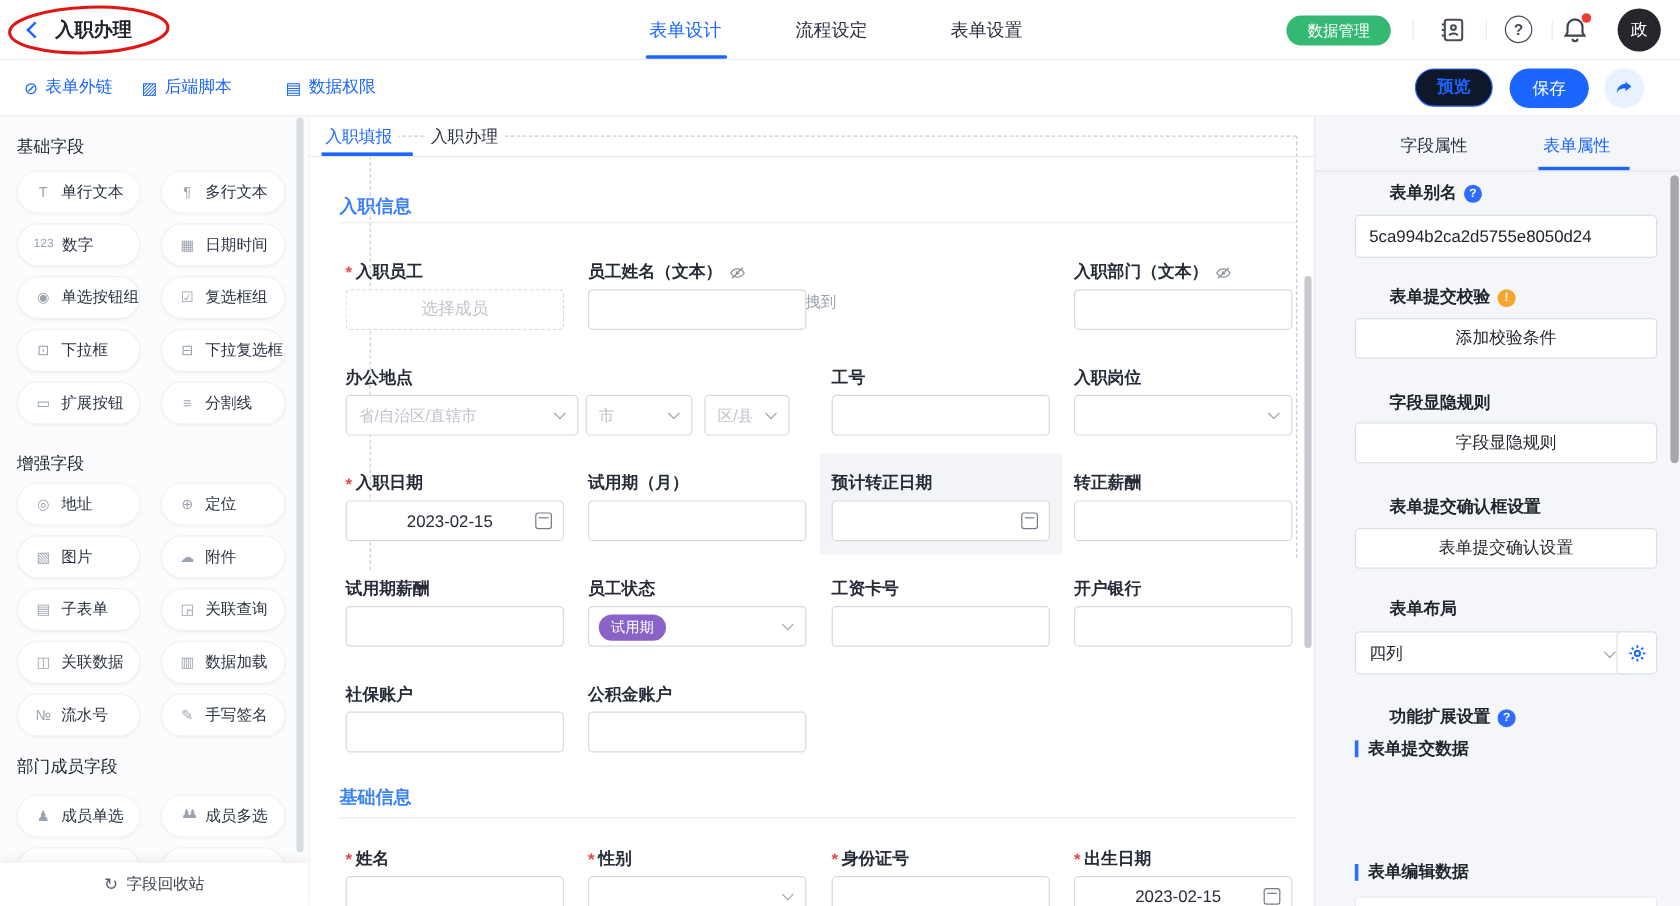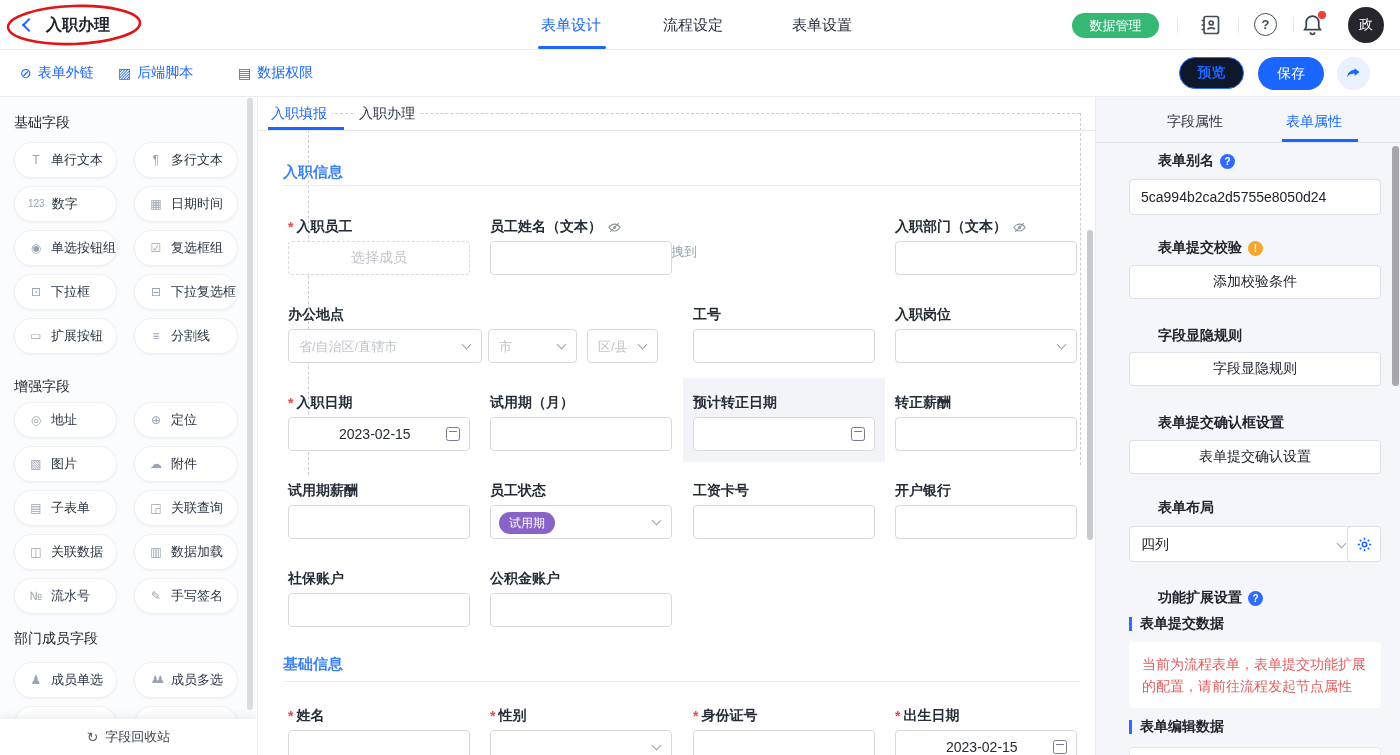--- a/index.html
+++ b/index.html
@@ -475,21 +475,20 @@
   </div>
 
   <div class="p-lab" style="top:492px">
     <span>功能扩展设置</span>
     <span class="badge blue">?</span>
   </div>
   <div class="sub-head" style="top:518px">
     <span class="bar"></span>
       <span>表单提交数据</span>
   </div>
-  <div class="warn-card" style="top:545px">当前为流程表单，表单提交功能扩展的配置，请前往流程发起节点属性</div>
   <div class="sub-head" style="top:621px">
     <span class="bar"></span>
       <span>表单编辑数据</span>
   </div>
   <div class="stub-card" style="top:650px"></div>
 
   <div class="pn-scroll"></div>
 </div>
 
 </body></html>

